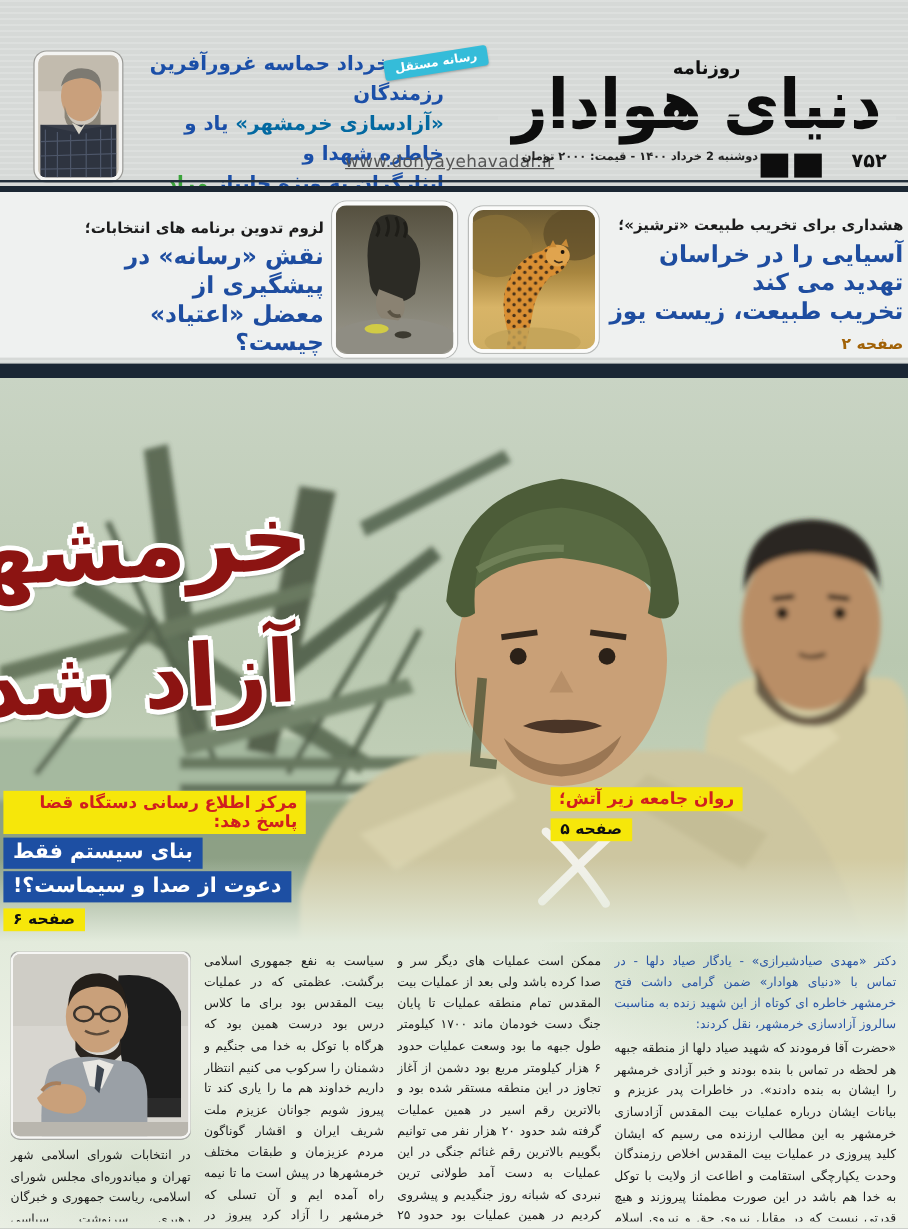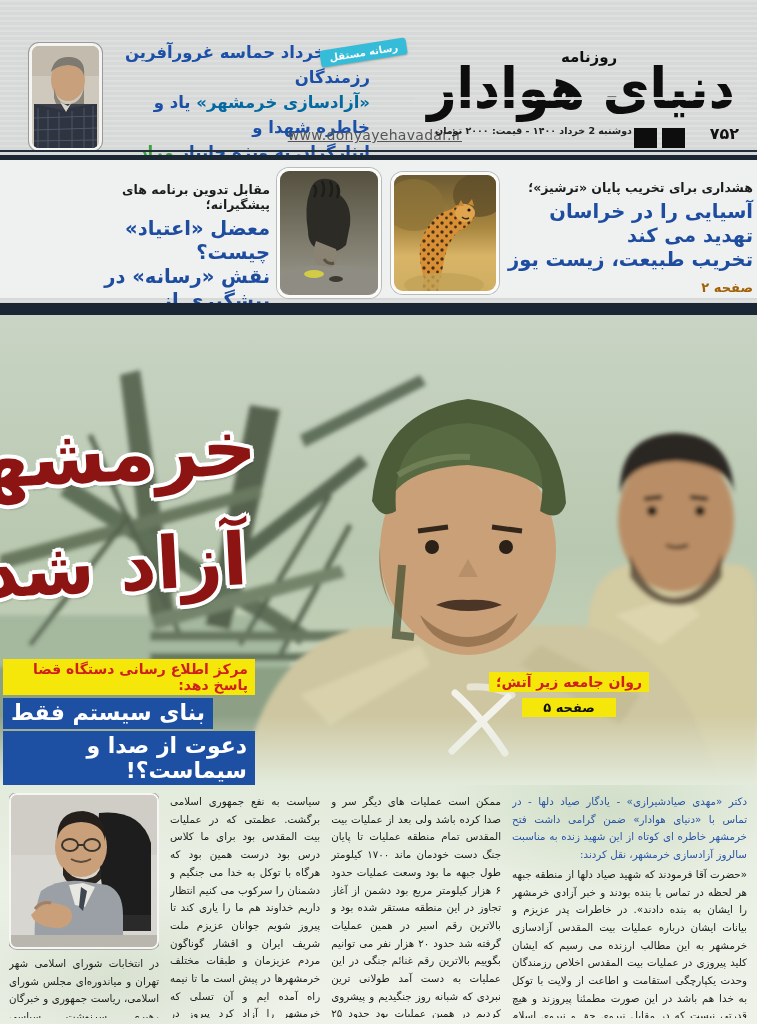--- a/index.html
+++ b/index.html
@@ -91,34 +91,34 @@
                  0 -4px 0 #fff,0 4px 0 #fff,-4px 0 0 #fff,4px 0 0 #fff,2px 5px 2px rgba(0,0,0,.18);
     white-space:nowrap;transform:rotate(-3deg);
   }
   .headline-1{top:418px;right:500px;font-size:76px;}
   .headline-2{top:530px;right:510px;font-size:72px;}
   .overlay-left{
     position:absolute;top:659px;right:502px;width:252px;
     display:flex;flex-direction:column;align-items:flex-end;margin-left:13px;
   }
   .overlay-right{
-    position:absolute;top:672px;right:8px;width:290px;
-    display:flex;flex-direction:column;align-items:center; 
+    position:absolute;top:656px;right:8px;width:290px;
+    display:flex;flex-direction:column;align-items:flex-end; 
   }
   .bar-yellow-kicker{
     background:#f6e70a;color:#d01f1f;font-weight:bold;font-size:14px;
     padding:2px 7px;margin-bottom:3px;width:fit-content;
   }
   .bar-blue{
-    background:#1d4fa3;color:#fff;font-weight:bold;font-size:22px;
+    background:#1d4fa3;color:#fff;font-weight:bold;font-size:17px;
     padding:2px 8px 4px;margin-bottom:2px;width:fit-content;
   }
   .bar-yellow-page{
     background:#f6e70a;color:#101010;font-weight:bold;font-size:13px;
-    padding:2px 21px;margin-top:3px;width:fit-content;
+    padding:2px 8px;margin-top:3px;width:fit-content;
   }
   .overlay-right .bar-yellow-kicker{margin-right:70px;}
   .overlay-right .bar-yellow-page{margin-right:70px;}
   
   .article{
     position:absolute;top:785px;left:0;width:757px;height:239px;
     background:linear-gradient(180deg,#e3ebdc 0%,#ecf1e6 55%,#eef2e9 100%);
   }
   .article::before{
     content:"";position:absolute;inset:0;
@@ -192,21 +192,21 @@
     <div class="site-url">www.donyayehavadar.ir</div>
     <div class="date-price">دوشنبه 2 خرداد ۱۴۰۰ - قیمت: ۲۰۰۰ تومان</div>
   </div>
 
   <div class="rule-thin"></div>
   <div class="rule-thick"></div>
 
   <div class="teasers">
 
     <div class="t-right">
-      <div class="teaser-kicker">هشداری برای تخریب پایان «ترشیز»؛</div>
+      <div class="teaser-kicker">هشداری برای تخریب طبیعت «ترشیز»؛</div>
       <div class="teaser-headline">
         <div>آسیایی را در خراسان تهدید می کند</div>
         <div>تخریب طبیعت، زیست یوز</div>
       </div>
       <div class="teaser-page">صفحه ۲</div>
     </div>
 
     <div class="teaser-photo photo-cheetah">
       <svg width="102" height="116" viewBox="0 0 102 116">
         <defs>
@@ -254,24 +254,24 @@
             <path d="M57 14 Q60 20 57 27"></path>
         </g>
         <path d="M36 70 Q30 86 38 94 L52 96 Q60 90 56 78Z" fill="#8a8272"></path>
         <path d="M44 88 Q48 94 54 92" stroke="#5a5344" stroke-width="3" fill="none"></path>
         <ellipse cx="34" cy="103" rx="10" ry="4" fill="#d8d23e" opacity=".9"></ellipse>
         <ellipse cx="56" cy="108" rx="7" ry="3" fill="#3c3a30"></ellipse>
       </svg>
     </div>
 
     <div class="t-left">
-      <div class="teaser-kicker">مقابل تدوین برنامه های پیشگیرانه؛</div>
+      <div class="teaser-kicker">لزوم تدوین برنامه های انتخابات؛</div>
       <div class="teaser-headline">
+        <div>نقش «رسانه» در پیشگیری از</div>
         <div>معضل «اعتیاد» چیست؟</div>
-        <div>نقش «رسانه» در پیشگیری از</div>
       </div>
       <div class="teaser-page">صفحه ۳</div>
     </div>
   </div>
 
   <div class="navy-bar"></div>
 
   <div class="main-photo">
     <svg width="757" height="470" viewBox="0 0 757 470">
       <defs>

